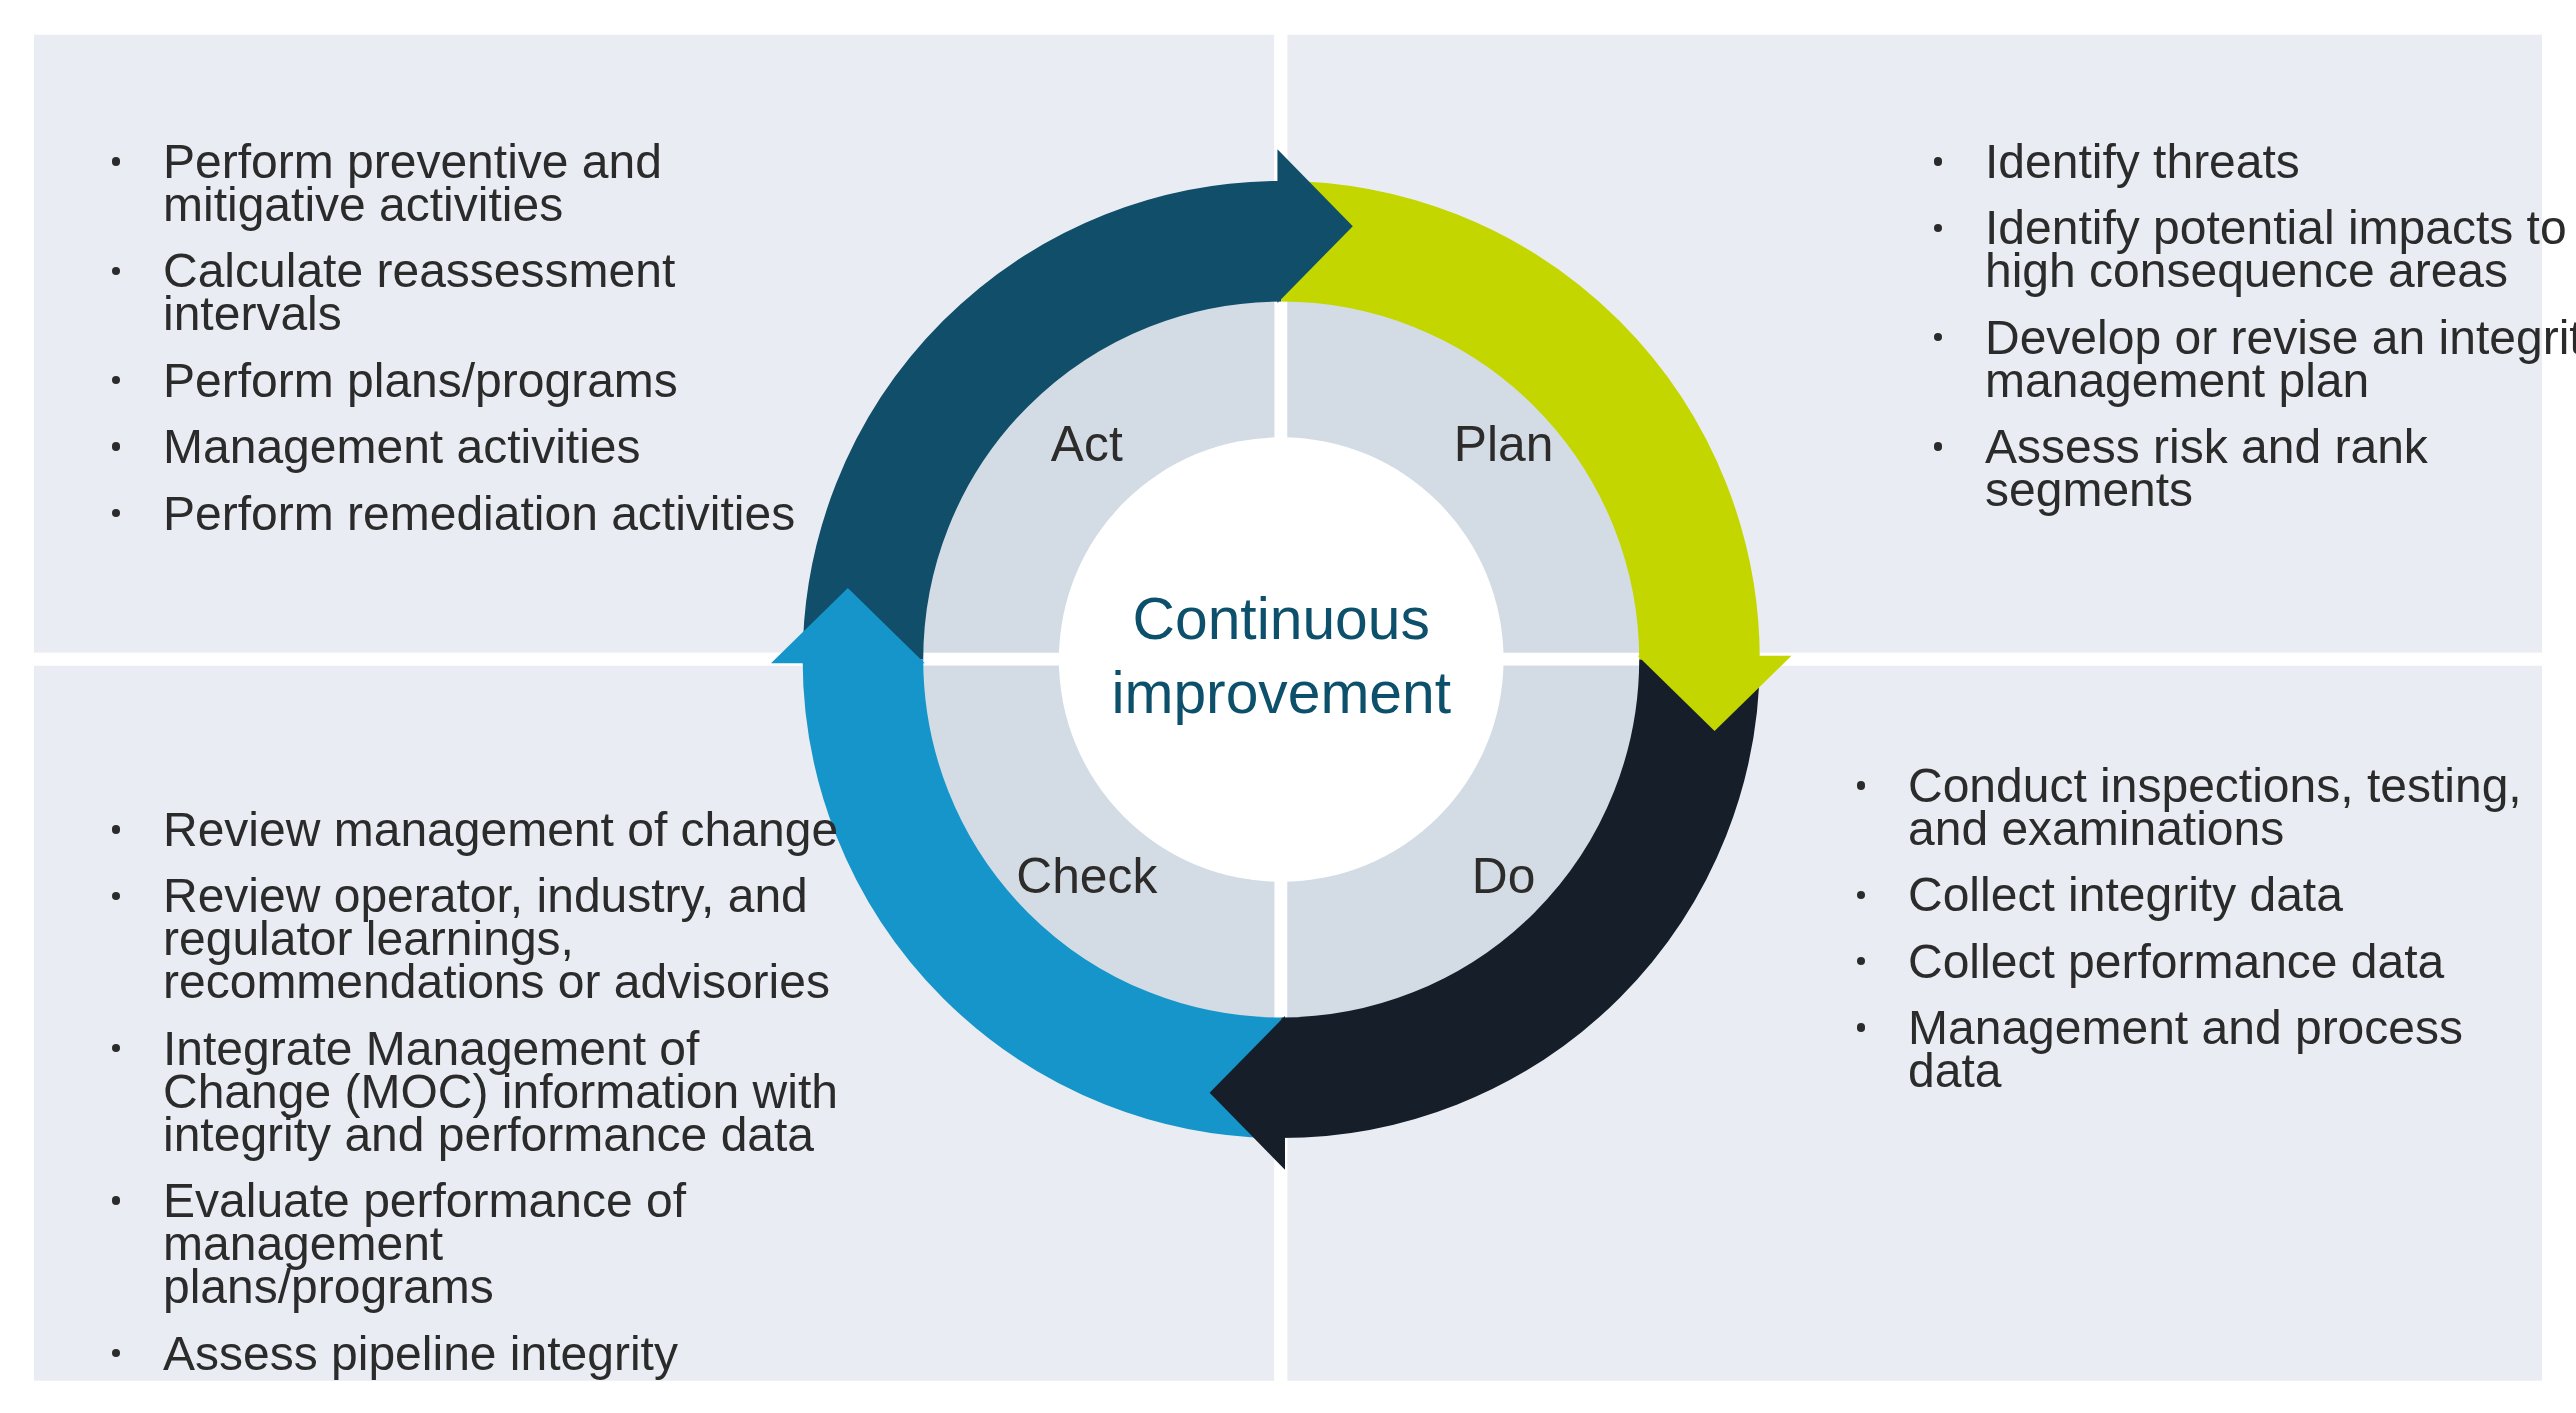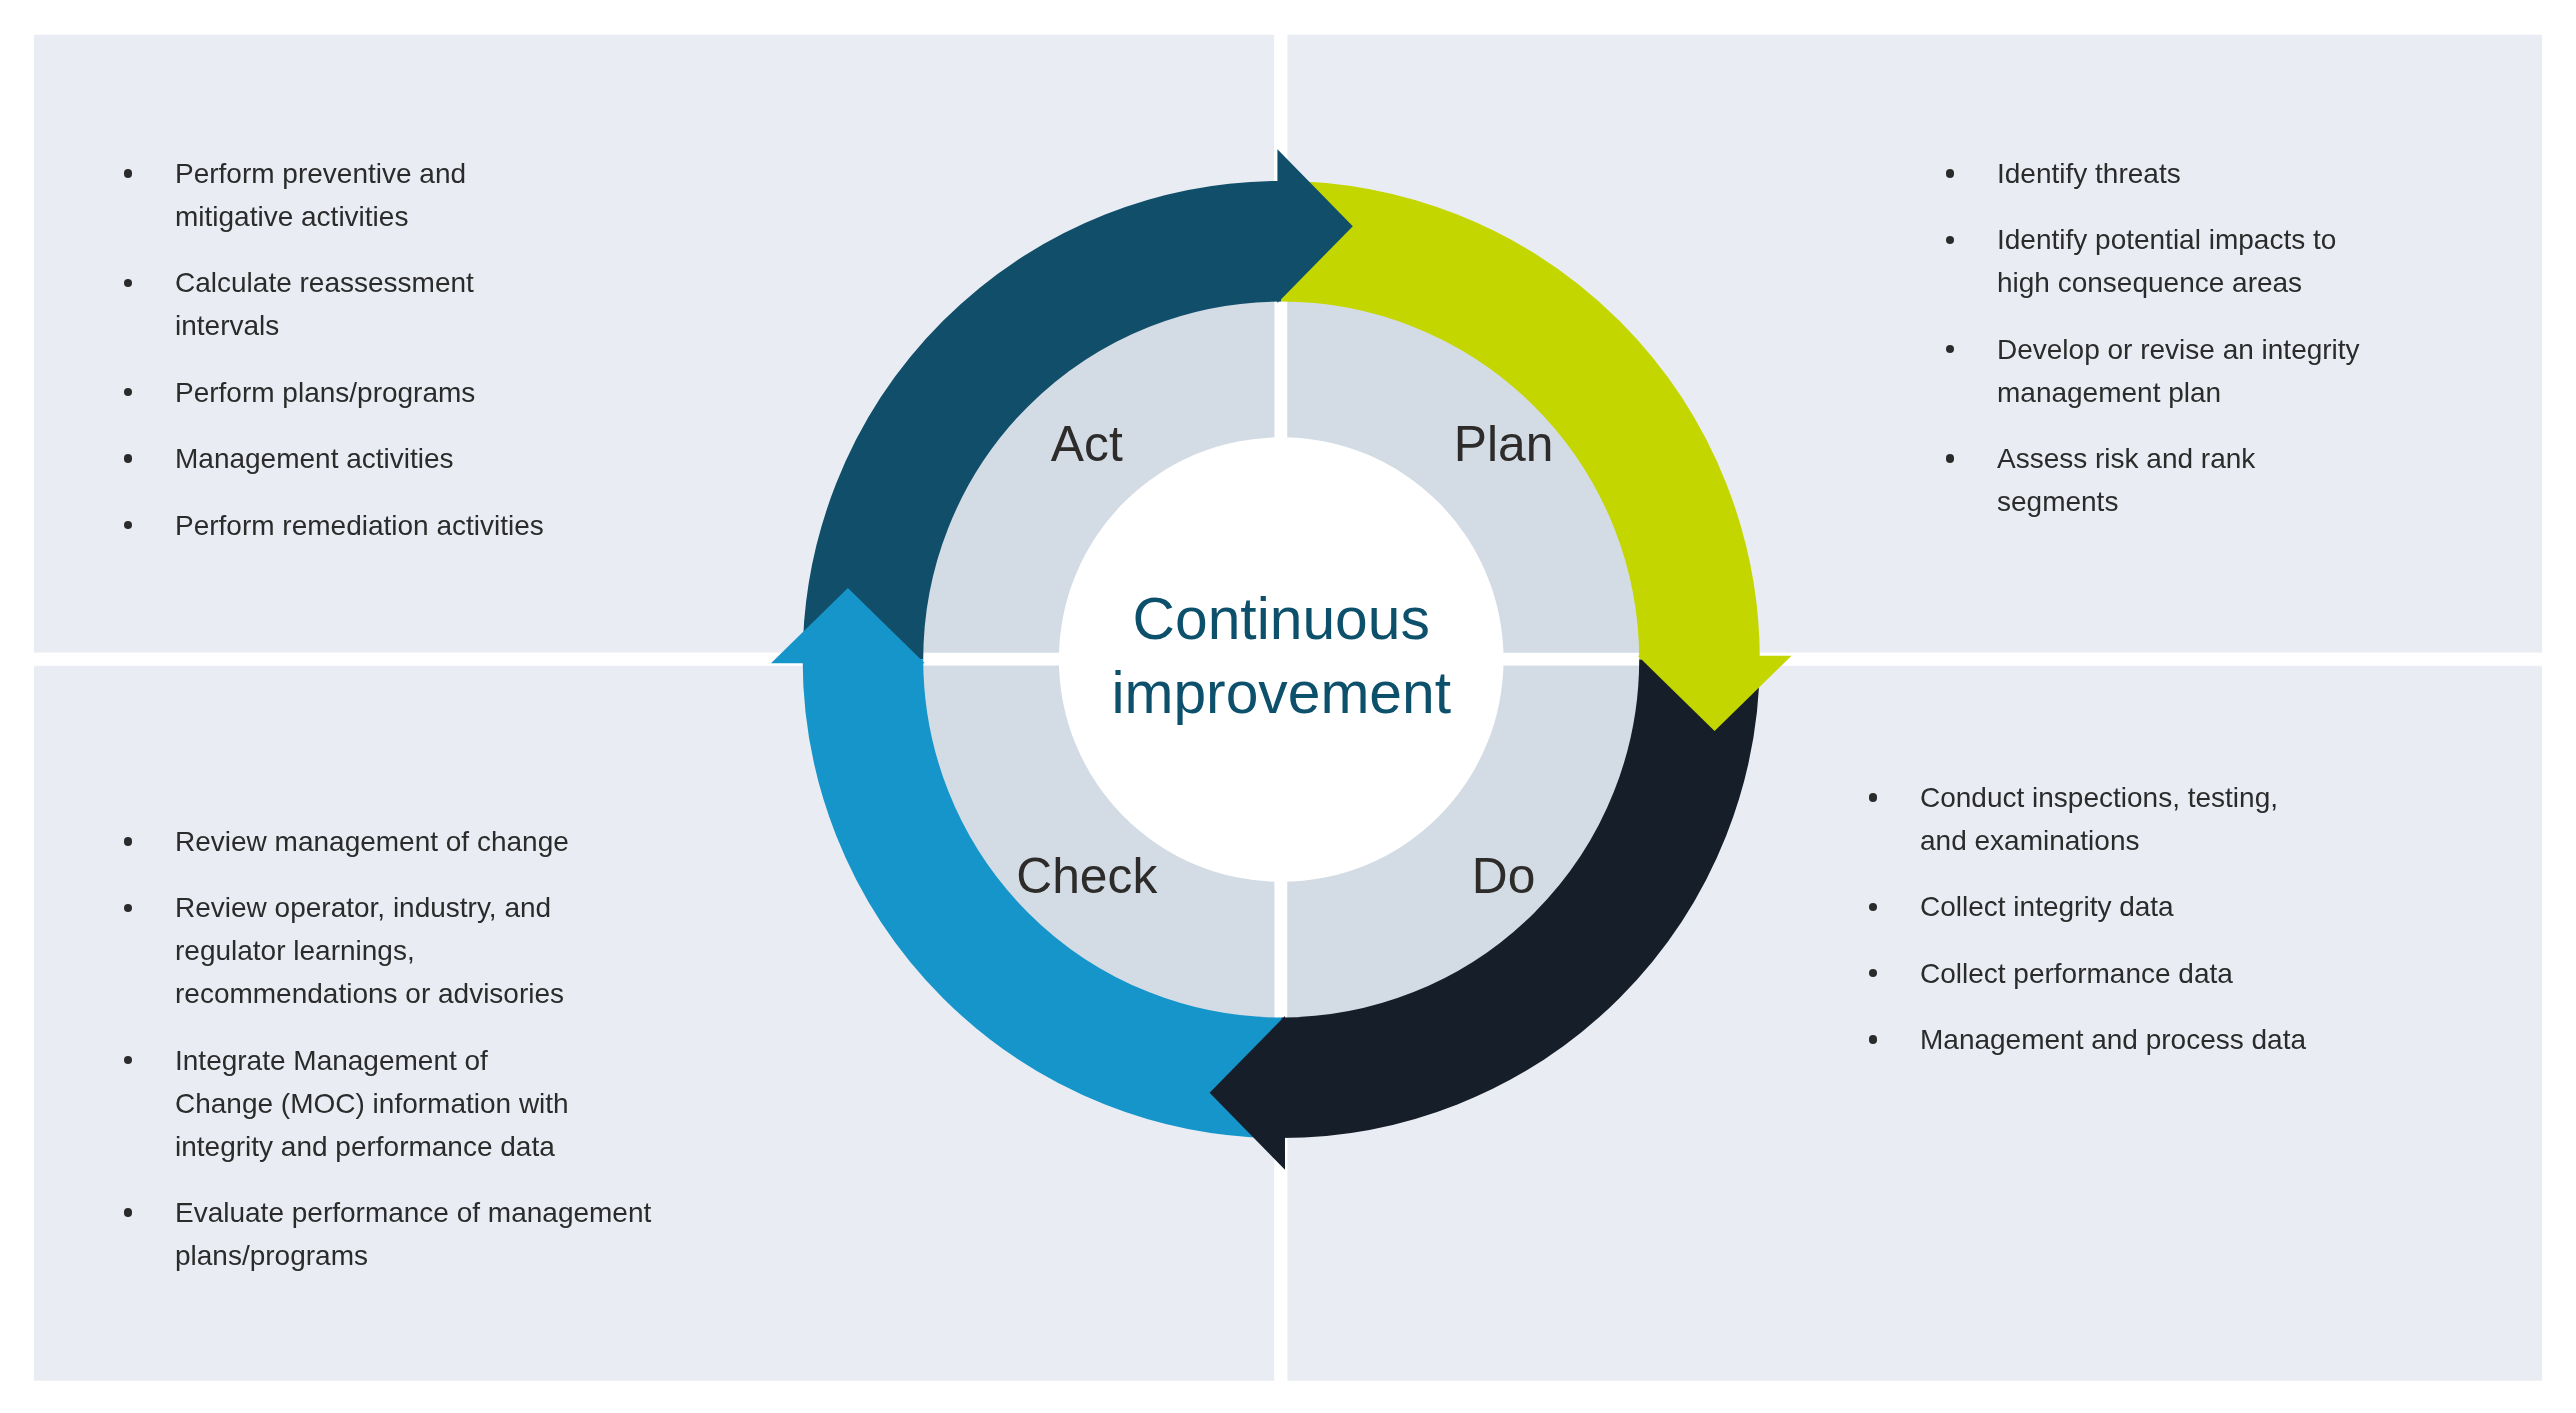--- a/index.html
+++ b/index.html
@@ -21,25 +21,25 @@
     position: absolute;
     left: 0;
     top: 0;
     width: 2576px;
     height: 1414px;
     display: block;
   }
   .bullet-list {
     position: absolute;
     list-style: none;
-    margin: 16px;
+    margin: 4px;
     padding: 0;
     width: 791px;
     color: #2b2b2b;
-    font-size: 28px;
+    font-size: 48px;
     line-height: 43px;
   }
   .bullet-list li {
     position: relative;
     padding-left: 53px;
     margin-bottom: 23.4px;
     white-space: pre-line;
   }
   .bullet-list li::before {
     content: "";
@@ -125,20 +125,21 @@
   <ul class="bullet-list list-check">
       <li>Review management of change</li>
       <li>Review operator, industry, and
 regulator learnings,
 recommendations or advisories</li>
       <li>Integrate Management of
 Change (MOC) information with
 integrity and performance data</li>
       <li>Evaluate performance of management
 plans/programs</li>
+      <li>Assess pipeline integrity</li>
     </ul>
   <ul class="bullet-list list-do">
       <li>Conduct inspections, testing,
 and examinations</li>
       <li>Collect integrity data</li>
       <li>Collect performance data</li>
       <li>Management and process data</li>
     </ul>
 
 </div>

